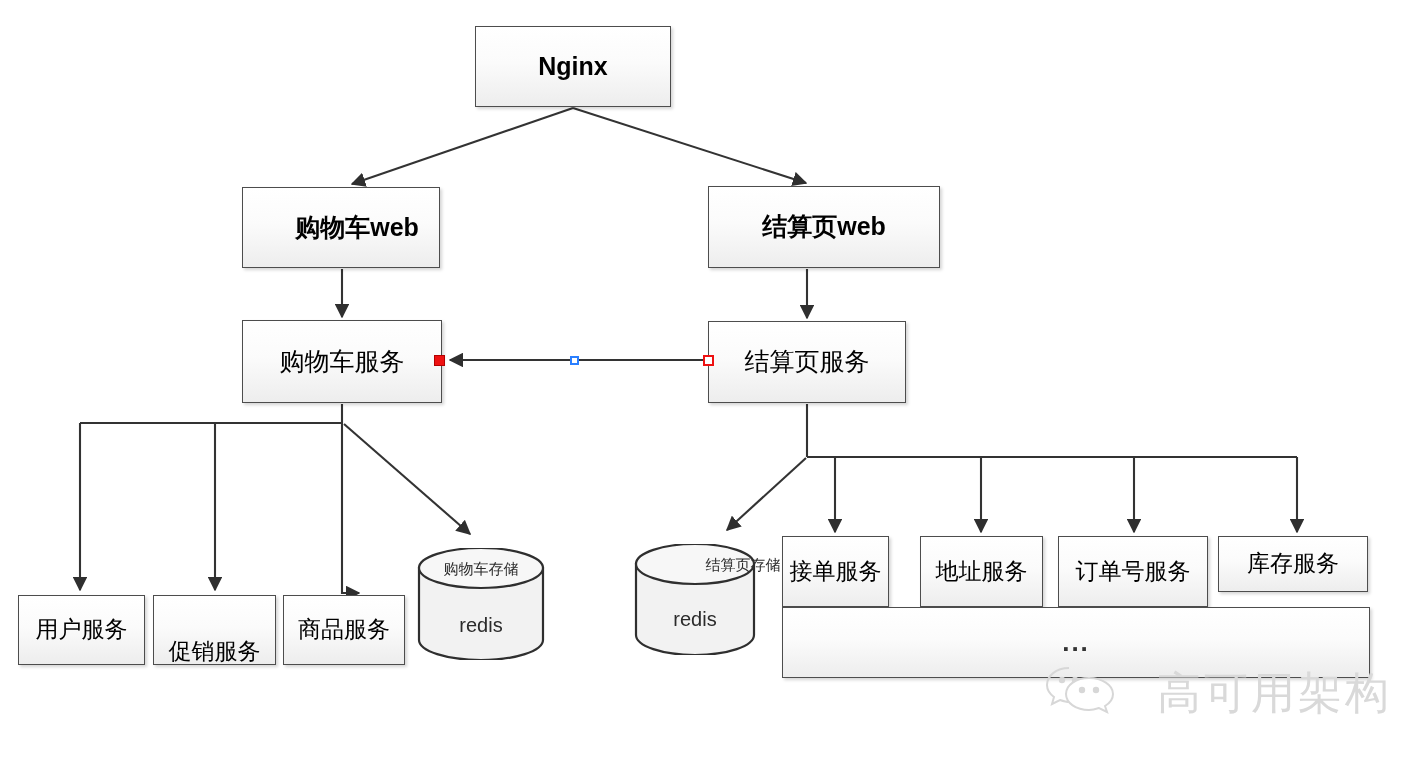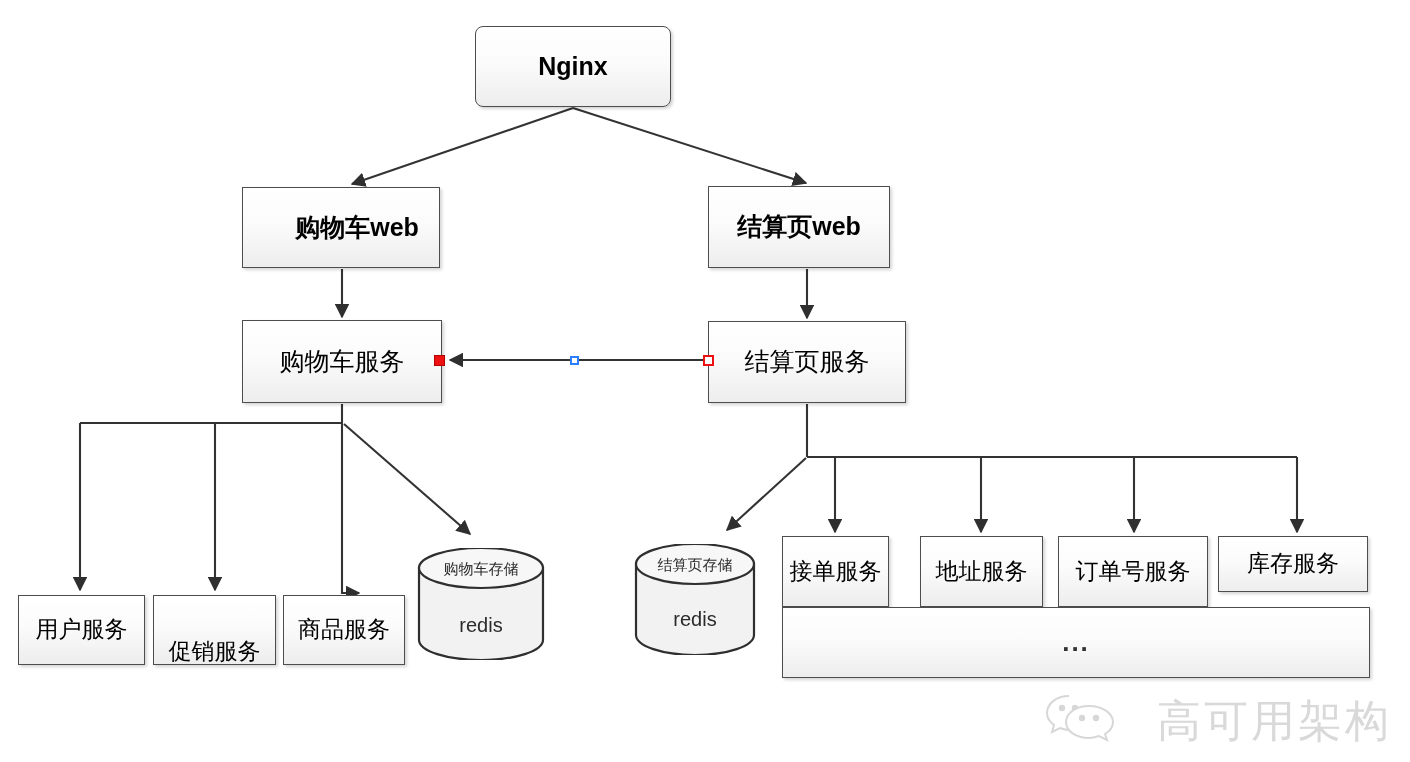--- a/index.html
+++ b/index.html
@@ -148,29 +148,29 @@
       <path d="M 807 404 L 807 457 M 807 457 L 1297 457"></path>
 
       <path d="M 806 458 L 727 530" marker-end="url(#arrow)"></path>
       <path d="M 835 457 L 835 532" marker-end="url(#arrow)"></path>
       <path d="M 981 457 L 981 532" marker-end="url(#arrow)"></path>
       <path d="M 1134 457 L 1134 532" marker-end="url(#arrow)"></path>
       <path d="M 1297 457 L 1297 532" marker-end="url(#arrow)"></path>
     </g>
   </svg>
 
-  <div class="node bold" style="left:475px; top:26px; width:196px; height:81px;border-radius:8px;">
+  <div class="node bold" style="left:475px; top:26px; width:196px; height:81px;">
     <span>Nginx</span>
   </div>
 
   <div class="node bold" style="left:242px; top:187px; width:198px; height:81px;padding-left:32px;">
     <span>购物车web</span>
   </div>
 
-  <div class="node bold" style="left:708px; top:186px; width:182px; height:82px;">
+  <div class="node bold" style="left:708px; top:186px; width:232px; height:82px;">
     <span>结算页web</span>
   </div>
 
   <div class="node" style="left:242px; top:320px; width:200px; height:83px;">
     <span>购物车服务</span>
   </div>
 
   <div class="node" style="left:708px; top:321px; width:198px; height:82px;">
     <span>结算页服务</span>
   </div>
@@ -214,29 +214,29 @@
     </svg>
     <div class="cyl-top-label" style="top:12px;">购物车存储</div>
     <div class="cyl-bot-label" style="top:66px;">redis</div>
   </div>
 
   <div class="cyl" style="left:634px; top:544px; width:122px; height:111px;">
     <svg width="122" height="111" viewBox="0 0 122 111" xmlns="http://www.w3.org/2000/svg">
       <path d="M 2 20 L 2 91 A 59 20 0 0 0 120 91 L 120 20 Z" fill="#f2f2f2" stroke="#2f2f2f" stroke-width="2.2"></path>
       <ellipse cx="61" cy="20" rx="59" ry="20" fill="#f7f7f7" stroke="#2f2f2f" stroke-width="2.2"></ellipse>
     </svg>
-    <div class="cyl-top-label" style="top:12px;">结算页存储</div>
+    <div class="cyl-top-label" style="top:12px;margin-left:48px;">结算页存储</div>
     <div class="cyl-bot-label" style="top:64px;">redis</div>
   </div>
 
   <div class="handle src" style="left:434px; top:355px;"></div>
   <div class="handle mid" style="left:570px; top:356px;"></div>
   <div class="handle tgt" style="left:703px; top:355px;"></div>
 
-  <div id="watermark" style="left:1045px; top:690px;gap:40px;">
+  <div id="watermark" style="left:1045px; top:662px;gap:40px;">
     <span style="display:inline-block;">
       <svg width="72" height="52" viewBox="0 0 72 52" xmlns="http://www.w3.org/2000/svg">
         <g fill="none" stroke="#d7d7d7" stroke-width="2">
           <path d="M 24 6 C 11 6 2 14 2 23 C 2 28 5 32 9 35 L 7 42 L 15 38 C 18 39 21 40 24 40"></path>
           <circle cx="17" cy="18" r="2.2" fill="#d7d7d7"></circle>
           <circle cx="30" cy="18" r="2.2" fill="#d7d7d7"></circle>
           <path d="M 44 16 C 57 16 68 23 68 32 C 68 37 65 41 60 44 L 62 50 L 54 46 C 51 47 48 48 44 48 C 31 48 21 41 21 32 C 21 23 31 16 44 16 Z" fill="#ffffff"></path>
           <circle cx="37" cy="28" r="2.2" fill="#d7d7d7"></circle>
           <circle cx="51" cy="28" r="2.2" fill="#d7d7d7"></circle>
         </g>

